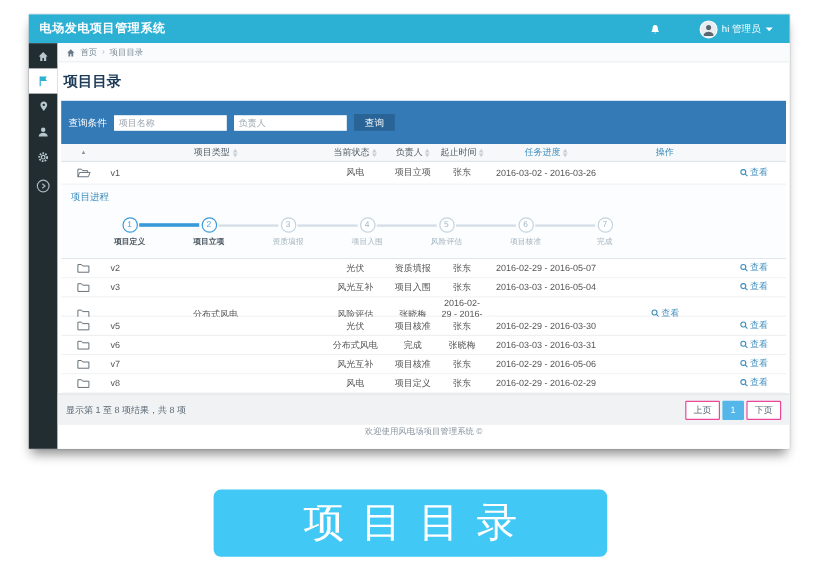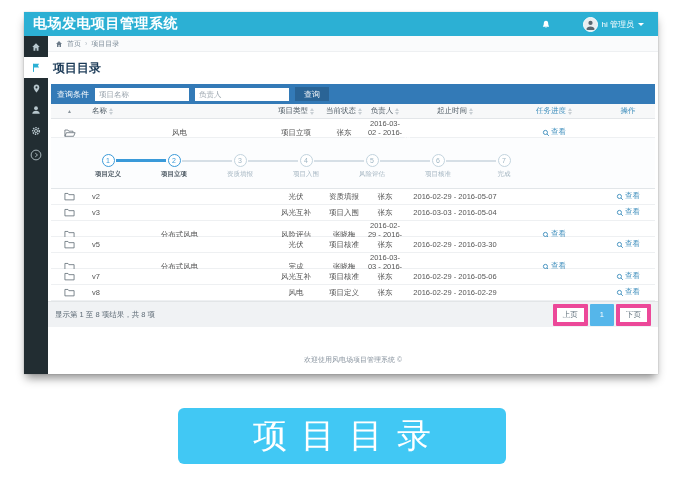--- a/index.html
+++ b/index.html
@@ -4,21 +4,21 @@
 <style>
   * { margin:0; padding:0; box-sizing:border-box; }
   html,body { width:682px; height:488px; background:#ffffff; font-family:"Liberation Sans","DejaVu Sans",sans-serif; position:relative; overflow:hidden; }
 
   
   .window { position:absolute; left:24px; top:12px; width:634px; height:362px; background:#fff;
             box-shadow:0 6px 9px -2px rgba(0,0,0,.45), 0 0 1px rgba(0,0,0,.25); }
 
   
   .topbar { height:24px; background:#2cb0d4; display:flex; align-items:center; justify-content:space-between; }
-  .topbar-title { color:#fff; font-weight:bold; font-size:14px; padding-left:9px; letter-spacing:.5px; }
+  .topbar-title { color:#fff; font-weight:bold; font-size:10px; padding-left:9px; letter-spacing:.5px; }
   .topbar-right { display:flex; align-items:center; gap:24px; padding-right:10px; height:100%; }
   .bell-box { display:flex; align-items:center; height:100%; padding:0 4px; }
   .user-menu { display:flex; align-items:center; gap:4px; height:100%; padding:0 4px; }
   .user-menu span { color:#fff; font-size:8px; }
   .avatar { width:15px; height:15px; border-radius:50%; overflow:hidden; border:1px solid #fff; background:#e9edf0; display:block; }
   .caret-down { width:0; height:0; border-left:3px solid transparent; border-right:3px solid transparent; border-top:3.5px solid #fff; }
 
   
   .wbody { display:flex; height:338px; }
 
@@ -32,21 +32,21 @@
   .main { flex:1; display:flex; flex-direction:column; background:#fff; overflow:hidden; }
 
   .breadcrumb-bar { height:16px; background:#fafbfc; border-bottom:1px solid #eef0f2; display:flex; align-items:center; gap:4px; padding:0 7px; }
   .crumb { font-size:7px; color:#7d8c99; }
   .crumb-sep { font-size:7px; color:#b3bcc4; }
 
   .content { flex:1; display:flex; flex-direction:column; padding:0 3px; }
   .page-title { font-size:12px; font-weight:bold; color:#1b3a57; margin:8px 2px 7px; }
 
   
-  .query-bar { height:20px; background:#337ab7; display:flex; align-items:center; gap:6px; padding:0 6px; }
+  .query-bar { height:36px; background:#337ab7; display:flex; align-items:center; gap:6px; padding:0 6px; }
   .query-label { color:#fff; font-size:8px; white-space:nowrap; }
   .query-input { height:13px; width:94px; border:none; font-size:7.5px; padding:0 4px; background:#fff; color:#333; outline:none; }
   .query-input::placeholder { color:#9aa4ad; }
   .query-btn { height:14px; border:none; background:#2a6496; color:#fff; font-size:8px; padding:0 9px; cursor:pointer; }
 
   
   .grid { display:grid; grid-template-columns:37px 183px 50px 46px 36px 104px 94px 1fr; align-items:center; }
   .thead { height:15px; background:#f7f8f9; border-bottom:1px solid #e3e6e9; font-size:7.5px; color:#4e5a64; }
   .thead > div { text-align:center; display:flex; align-items:center; justify-content:center; gap:2px; cursor:pointer; }
   .thead .h-name { justify-content:flex-start; padding-left:4px; }
@@ -59,39 +59,39 @@
 
   .trow { height:16px; border-bottom:1px solid #eef0f2; font-size:7.5px; color:#555; cursor:pointer; background:#fff; }
   .trow.expanded-row { height:19px; }
   .c-icon { text-align:center; }
   .c-name { text-align:left; padding-left:4px; }
   .c-mid { text-align:center; }
   .track { width:84px; height:9px; background:#ccd1d4; border-radius:1px; position:relative; margin:0 auto; }
   .fill { position:absolute; left:0; top:0; bottom:0; border-radius:1px; }
   .pval { position:absolute; left:0; width:100%; text-align:center; font-size:6.5px; line-height:9px; color:#fff; opacity:.92; }
   .c-act { text-align:center; }
-  .view-link { color:#3c8dbc; font-size:7.5px; text-decoration:none; display:inline-flex; align-items:flex-end; gap:1px; cursor:pointer; }
+  .view-link { color:#3c8dbc; font-size:7.5px; text-decoration:none; display:inline-flex; align-items:center; gap:1px; cursor:pointer; }
 
   
   .process-panel { border-bottom:1px solid #e2e6e9; background:#fcfdfe; padding:5px 8px 9px; }
   .process-label { color:#3c8dbc; font-size:8px; cursor:pointer; }
   .stepper { display:flex; width:462px; margin:11px 0 0 16px; }
   .step { flex:1; position:relative; text-align:center; }
   .step:not(:first-child)::before { content:""; position:absolute; top:6px; left:calc(-50% + 8px); width:calc(100% - 16px); height:1.5px; background:#d6dfe6; }
   .step.active:not(:first-child)::before { background:#3a9ad9; height:3px; top:5px; }
   .circle { width:13px; height:13px; border-radius:50%; border:1px solid #c3d4de; background:#fff; color:#9fb6c4; font-size:7px; line-height:12px; margin:0 auto; position:relative; z-index:1; }
   .step.active .circle { border:1.5px solid #3a9ad9; color:#3a9ad9; line-height:11px; }
   .slabel { font-size:6.5px; color:#a5b6c2; margin-top:3px; }
   .step.active .slabel { color:#4e5a64; font-weight:bold; }
 
   
   .pagination { height:26px; background:#f0f2f4; border-top:1px solid #e2e5e7; display:flex; align-items:center; justify-content:space-between; padding:0 7px; margin:0 -3px; }
   .pg-info { font-size:7.5px; color:#5d6a75; }
   .pg-group { display:flex; gap:2px; }
-  .pg-btn { font-size:7.5px; color:#5a6b77; background:#fff; border:4px solid #ec4899; padding:2px 6px; cursor:pointer; border-radius:1px; }
+  .pg-btn { font-size:7.5px; color:#5a6b77; background:#fff; border:1px solid #ec4899; padding:2px 6px; cursor:pointer; border-radius:1px; }
   .pg-btn.active { background:#55b6ea; border-color:#55b6ea; color:#fff; }
 
   .main-spacer { flex:1; }
   .wfooter { text-align:center; font-size:7px; color:#8a95a0; padding-bottom:9px; }
 
   
   .caption-chip { position:absolute; left:178px; top:408px; width:328px; height:56px; background:#41c8f4; border-radius:6px;
                   display:flex; align-items:center; justify-content:center; }
   .caption-chip span { color:#fff; font-size:34px; letter-spacing:14px; padding-left:14px; }
 
@@ -197,27 +197,20 @@
           <span class="query-label">查询条件</span>
           <input class="query-input" placeholder="项目名称" style="">
           <input class="query-input" placeholder="负责人" style="">
           <button class="query-btn">查询</button>
         </div>
 
         <div class="grid thead">
           <div>
               <span class="sort-caret">▲</span>
             </div>
-          <div class="h-name">
-              <span>名称</span>
-              <span class="sort">
-                <i class="up"></i>
-                <i class="dn"></i>
-              </span>
-            </div>
           <div>
               <span>项目类型</span>
               <span class="sort">
                 <i class="up"></i>
                 <i class="dn"></i>
               </span>
             </div>
           <div>
               <span>当前状态</span>
               <span class="sort">
@@ -251,37 +244,39 @@
             </div>
         </div>
 
         <div class="grid trow expanded-row">
           <span class="c-icon">
               <svg width="12" height="10" viewBox="0 0 20 14" style="margin:0 auto">
                 <path d="M1.5 12.5 V2 H6.5 L8 4 H15 V6" fill="none" stroke="#5f6b74" stroke-width="1.3"></path>
                 <path d="M4 6.5 H18.5 L16 12.5 H1.5 Z" fill="none" stroke="#5f6b74" stroke-width="1.3"></path>
               </svg>
             </span>
+          <span class="c-name">v1</span>
           <span class="c-mid">风电</span>
           <span class="c-mid">项目立项</span>
           <span class="c-mid">张东</span>
           <span class="c-mid">2016-03-02 - 2016-03-26</span>
           <span><span class="track"><span class="fill" style="width: 29%; background: rgb(217, 23, 15);"></span><span class="pval">29</span></span></span>
           <span class="c-act"><a class="view-link">
                 <span>
                   <svg width="8" height="8" viewBox="0 0 14 14">
                     <circle cx="6" cy="6" r="3.6" fill="none" stroke="#3c8dbc" stroke-width="1.6"></circle>
                     <path d="M8.8 8.8 L12 12" stroke="#3c8dbc" stroke-width="1.6"></path>
                   </svg>
                 </span>
                 <span>查看</span>
               </a></span>
         </div>
 
         <div class="process-panel">
+          <div class="process-label">项目进程</div>
           <div class="stepper">
             <div class="step active">
                 <div class="circle">1</div>
                 <div class="slabel">项目定义</div>
               </div>
             <div class="step active">
                 <div class="circle">2</div>
                 <div class="slabel">项目立项</div>
               </div>
             <div class="step">
@@ -397,20 +392,21 @@
                 <span>查看</span>
               </a></span>
         </div>
 
         <div class="grid trow">
           <span class="c-icon">
               <svg width="11" height="9" viewBox="0 0 18 14" style="margin:0 auto">
                 <path d="M1.5 2 H6.5 L8 4 H16.5 V12.5 H1.5 Z" fill="none" stroke="#5f6b74" stroke-width="1.3"></path>
               </svg>
             </span>
+          <span class="c-name">v6</span>
           <span class="c-mid">分布式风电</span>
           <span class="c-mid">完成</span>
           <span class="c-mid">张晓梅</span>
           <span class="c-mid">2016-03-03 - 2016-03-31</span>
           <span><span class="track"><span class="fill" style="width: 100%; background: rgb(87, 228, 26);"></span><span class="pval">100</span></span></span>
           <span class="c-act"><a class="view-link">
                 <span>
                   <svg width="8" height="8" viewBox="0 0 14 14">
                     <circle cx="6" cy="6" r="3.6" fill="none" stroke="#3c8dbc" stroke-width="1.6"></circle>
                     <path d="M8.8 8.8 L12 12" stroke="#3c8dbc" stroke-width="1.6"></path>

